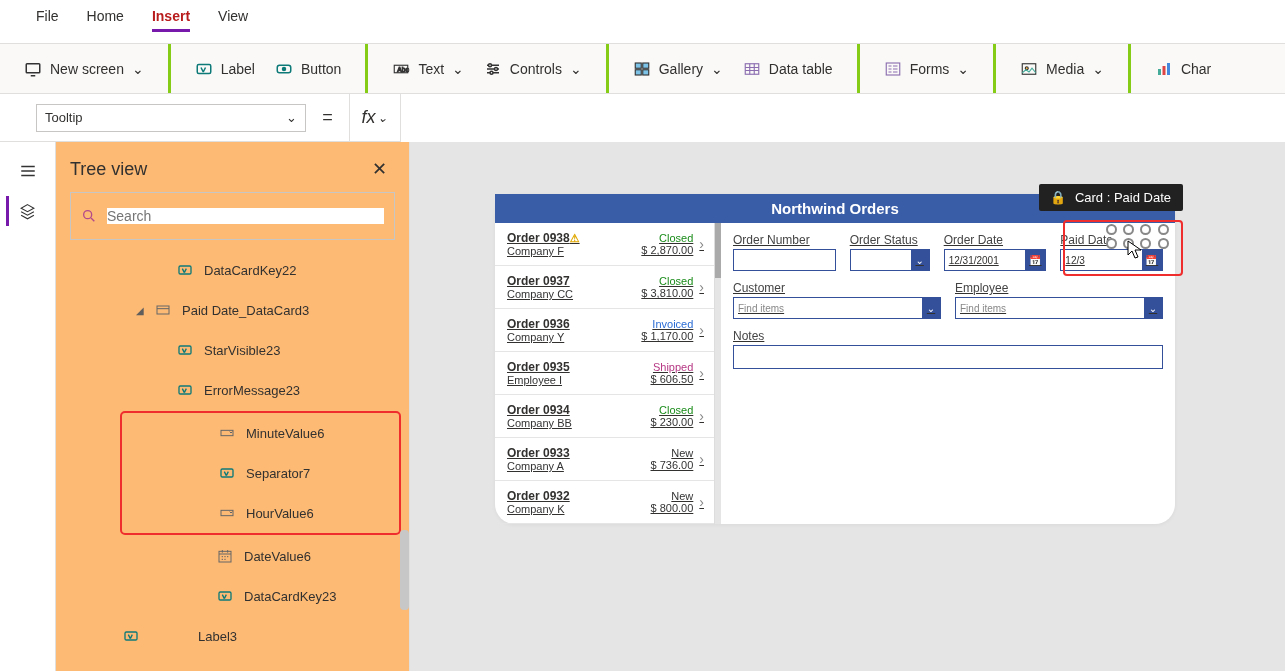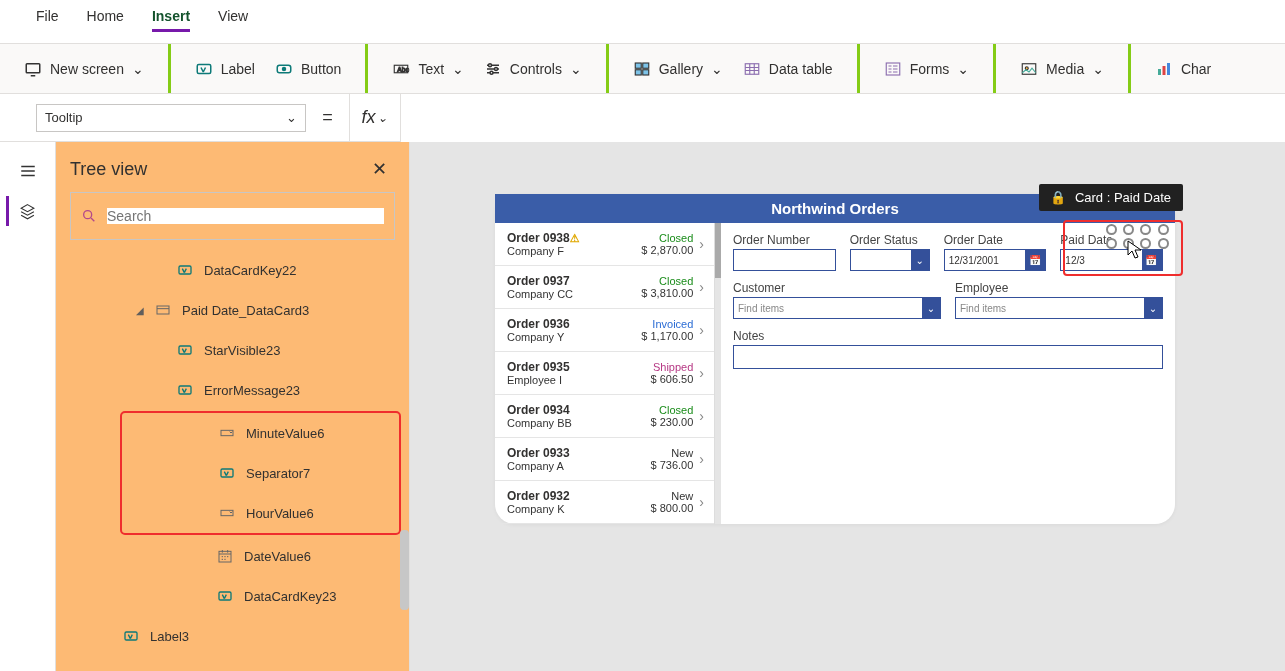--- a/index.html
+++ b/index.html
@@ -1,21 +1,21 @@
 <!DOCTYPE html>
 <html><head>
 <meta charset="utf-8">
 <style>
   * { box-sizing: border-box; margin: 0; padding: 0; }
   body { font-family: "Segoe UI", Arial, sans-serif; font-size: 13px; color: #323130; background: #fff; overflow: hidden; }
   
   
   .menubar { display:flex; align-items:flex-start; height:44px; padding:0 36px; border-bottom:1px solid #e1dfdd; }
   .menubar .mitem { margin-right:28px; padding:8px 0; cursor:pointer; font-size:14px; }
-  .menubar .mitem.active { color:#14532d; font-weight:600; border-bottom:3px solid #7719aa; padding-bottom:5px; }
+  .menubar .mitem.active { color:#b91c1c; font-weight:600; border-bottom:3px solid #7719aa; padding-bottom:5px; }
   
   
   .ribbon { display:flex; align-items:center; height:50px; border-bottom:1px solid #e1dfdd; background:#faf9f8; overflow:hidden; }
   .ribbon .grp { display:flex; align-items:center; height:100%; padding:0 14px; border-right:3px solid #84cc16; }
   .ribbon .btn { display:flex; align-items:center; padding:6px 8px; margin:0 2px; cursor:pointer; font-size:14px; }
   .ribbon .btn svg, .ribbon .btn .ico { margin-right:8px; }
   .ribbon .chev { margin-left:8px; }
   .ico { width:18px; height:18px; display:inline-block; }
   
   
@@ -43,30 +43,30 @@
   .search .sico { margin-right:10px; color:#b3488b; }
   .search input { border:none; outline:none; font-size:14px; flex:1; }
   
   .tree { flex:1; overflow:hidden; position:relative; }
   .tnode { display:flex; align-items:center; height:40px; padding-left:20px; cursor:pointer; }
   .tnode .ticon { width:18px; height:18px; margin-right:10px; flex-shrink:0; display:flex; align-items:center; justify-content:center; }
   .tnode .tchev { width:12px; margin-right:6px; font-size:10px; color:#605e5c; }
   .indent1 { padding-left:120px; }
   .indent0p { padding-left:80px; }
   .indent2 { padding-left:160px; }
-  .indent3 { padding-left:66px; }
+  .indent3 { padding-left:66px;gap:48px; }
   .redbox { border:2px solid #ef2d2d; border-radius:5px; margin:1px 8px 1px 64px; }
   .redbox .tnode { padding-left:96px; }
   .tree-scroll { position:absolute; right:0; top:280px; width:9px; height:80px; background:#c7c7c7; border-radius:4px; }
   
   
   .canvas { flex:1; background:#e5e5e5; position:relative; overflow:hidden; }
   .app { position:absolute; left:85px; top:52px; width:680px; background:#fff; box-shadow:0 1px 4px rgba(0,0,0,0.05);border-radius:20px; }
   .apphdr { background:#3a5da8; color:#fff; text-align:center; font-weight:600; padding:6px 0; font-size:15px; }
-  .appbody { display:flex; }
+  .appbody { display:flex;text-decoration:underline; }
   .orderlist { width:220px; border-right:1px solid #ddd; }
   .orow { display:flex; align-items:center; justify-content:space-between; padding:8px 10px 8px 12px; border-bottom:1px solid #e5e5e5; }
   .orow .oleft {}
   .orow .onum { font-weight:600; font-size:12px; }
   .orow .ocomp { font-size:11px; color:#333; }
   .orow .oright { text-align:right; }
   .orow .ostat { font-size:11px; }
   .orow .oprice { font-size:11px; color:#333; }
   .orow .ochev { color:#888; margin-left:6px; font-size:14px; }
   .stat-closed { color:#1a8c1a; }

